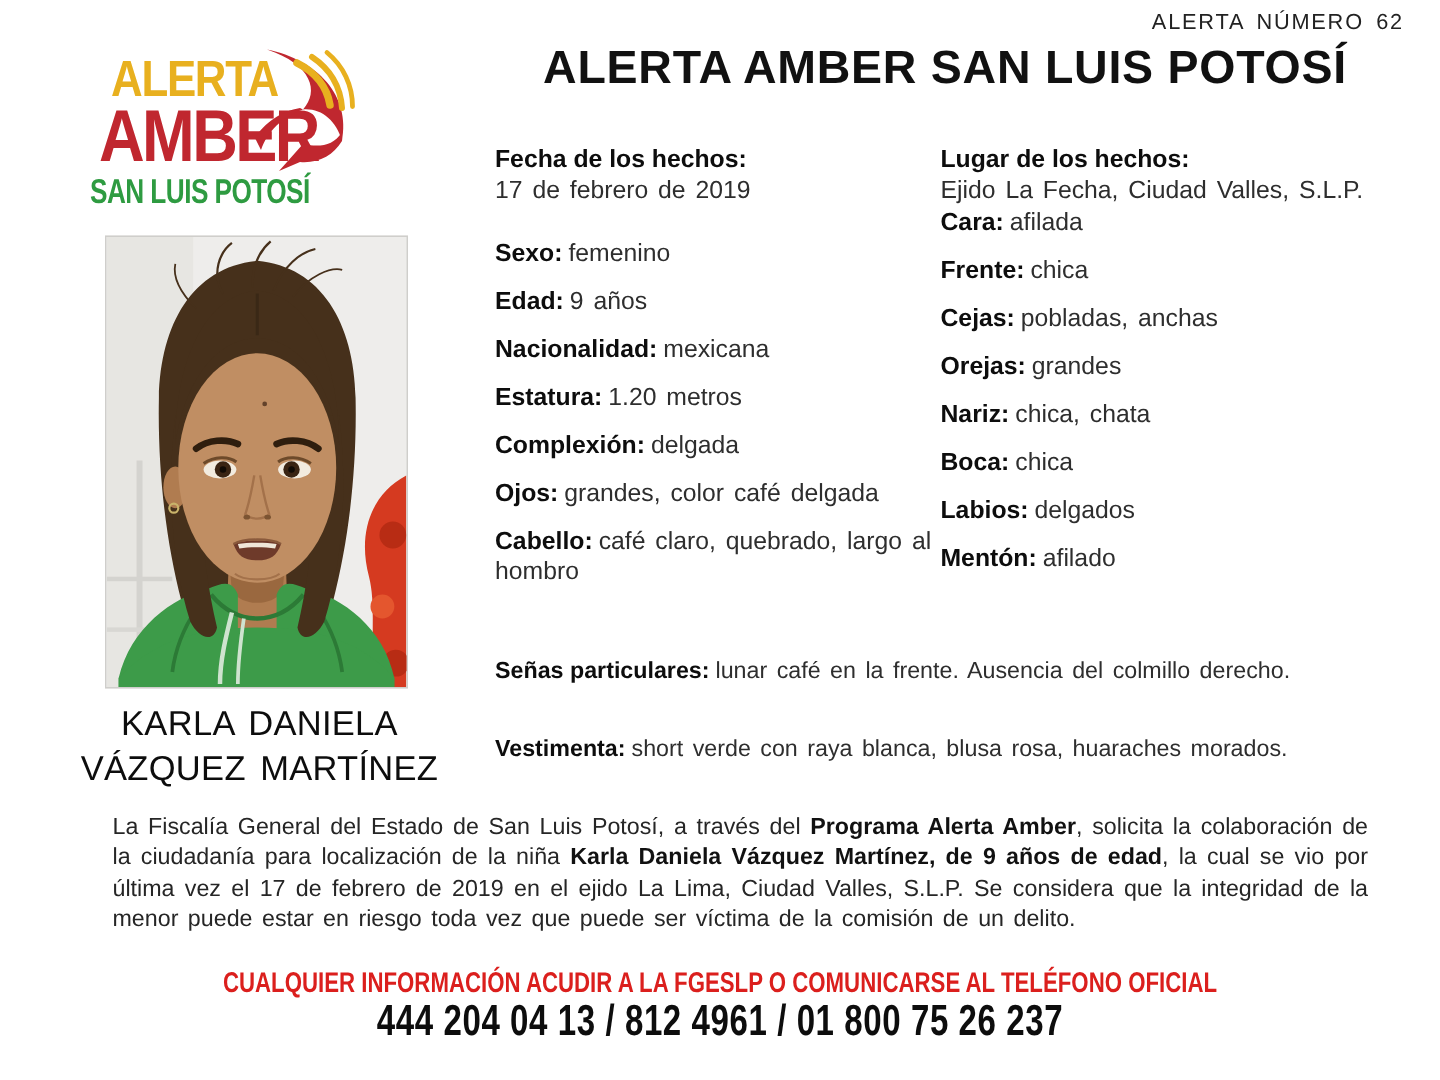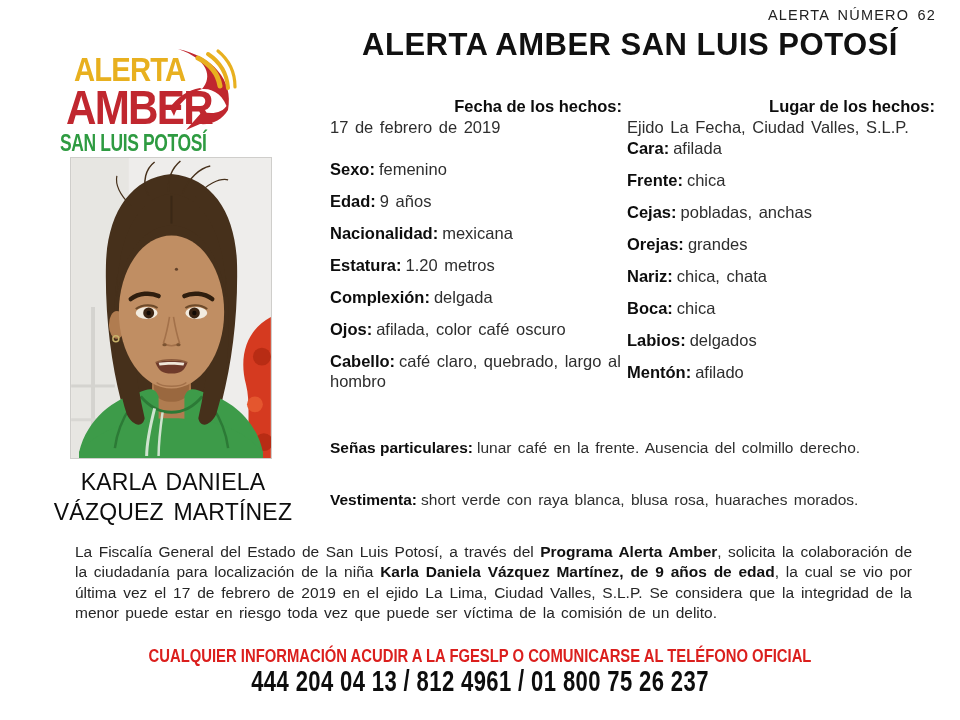--- a/index.html
+++ b/index.html
@@ -11,21 +11,21 @@
   .alert-number {
     position:absolute; top:7px; right:24px; font-size:14.5px;
     letter-spacing:1.2px; color:#222; word-spacing:3px;
   }
   .title {
     position:absolute; left:312px; top:27px; width:636px; text-align:center;
     font-size:31px; font-weight:bold; letter-spacing:0.5px; color:#111;
     white-space:nowrap;
   }
   
-  .logo { position:absolute; left:60px; top:52px; width:240px; height:118px; }
+  .logo { position:absolute; left:60px; top:36px; width:240px; height:118px; }
   .logo-alerta {
     position:absolute; left:14px; top:0; font-size:34px; font-weight:800;
     letter-spacing:-1px; transform:scaleX(0.86); transform-origin:left top;
     line-height:1;
   }
   .logo-amber {
     position:absolute; left:6px; top:31px; font-size:49px; font-weight:800;
     letter-spacing:-2px; transform:scaleX(0.86); transform-origin:left top;
     line-height:1;
   }
@@ -44,21 +44,21 @@
   
   .person-name {
     position:absolute; left:28px; top:467px; width:290px; text-align:center;
     font-size:23px; font-weight:normal; letter-spacing:0.2px; line-height:1.32;
     color:#0d0d0d; word-spacing:3px;
   }
   
   .col { position:absolute; font-size:16.5px; }
   .col1 { left:330px; top:96px; width:292px; }
   .col2 { left:627px; top:96px; width:308px; }
-  .block .fl { display:block;text-align:right; }
+  .block .fl { display:block; }
   .block .fv { display:block; }
   .col1 .block { margin-bottom:21px; }
   .col2 .block { }
   .fl { font-weight:bold; color:#0d0d0d; }
   .fv { color:#2e2e2e; word-spacing:2px; }
   .field-row { margin-bottom:12px; line-height:20px; }
   .field-row .fv { margin-left:4px; }
   .block { line-height:21px; }
   
   .wide-row {
@@ -172,21 +172,21 @@
     <div class="block">
       <span class="fl">Fecha de los hechos:</span>
       <span class="fv">17 de febrero de 2019</span>
     </div>
     <div class="rows">
         <div class="field-row"><span class="fl">Sexo:</span><span class="fv">femenino</span></div>
         <div class="field-row"><span class="fl">Edad:</span><span class="fv">9 años</span></div>
         <div class="field-row"><span class="fl">Nacionalidad:</span><span class="fv">mexicana</span></div>
         <div class="field-row"><span class="fl">Estatura:</span><span class="fv">1.20  metros</span></div>
         <div class="field-row"><span class="fl">Complexión:</span><span class="fv">delgada</span></div>
-        <div class="field-row"><span class="fl">Ojos:</span><span class="fv">afilada, color café oscuro</span></div>
+        <div class="field-row"><span class="fl">Ojos:</span><span class="fv">grandes, color café delgada</span></div>
         <div class="field-row"><span class="fl">Cabello:</span><span class="fv">café claro, quebrado, largo al hombro</span></div>
       </div>
   </div>
 
   <div class="col col2">
     <div class="block">
       <span class="fl">Lugar de los hechos:</span>
       <span class="fv">Ejido La Fecha, Ciudad Valles, S.L.P.</span>
     </div>
     <div class="rows">

